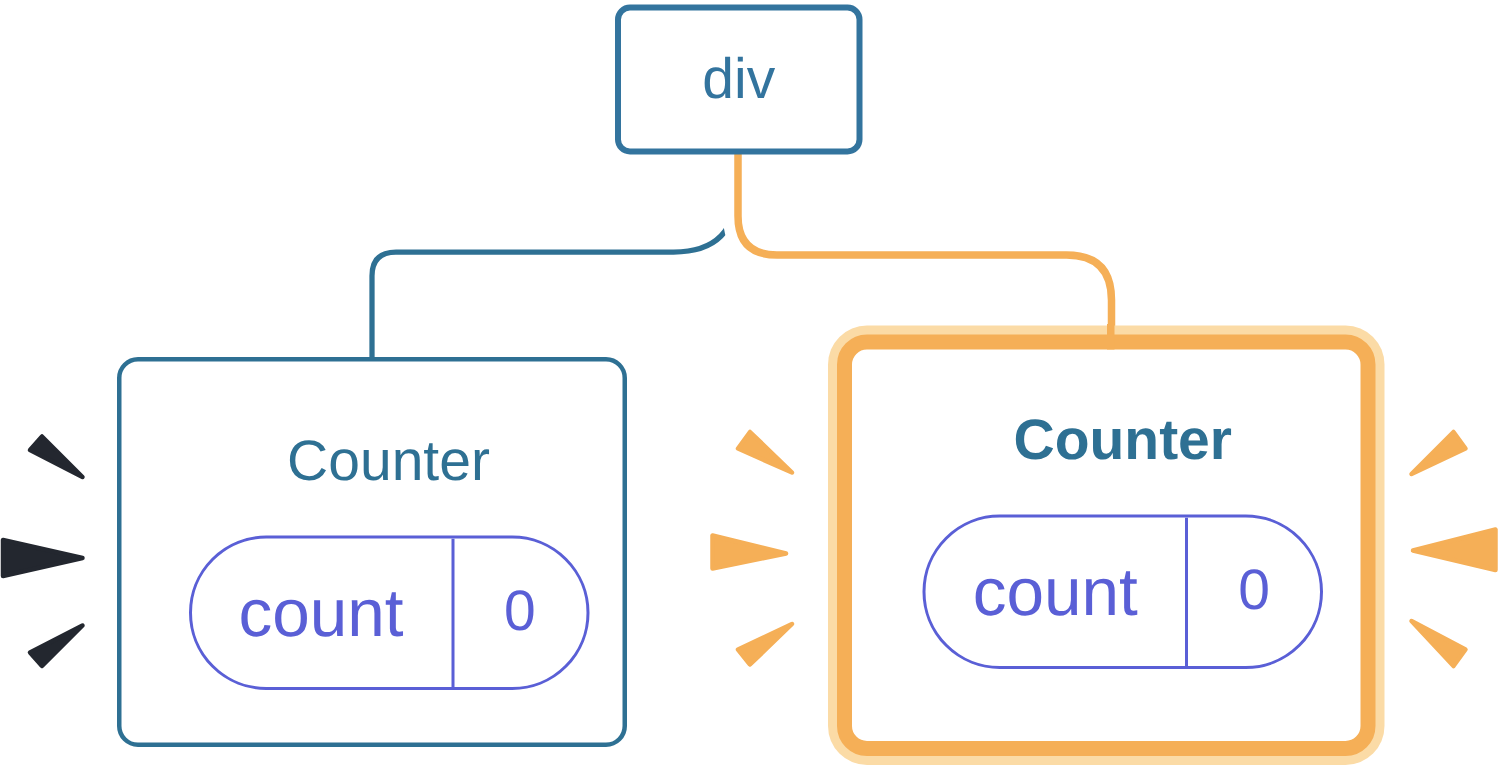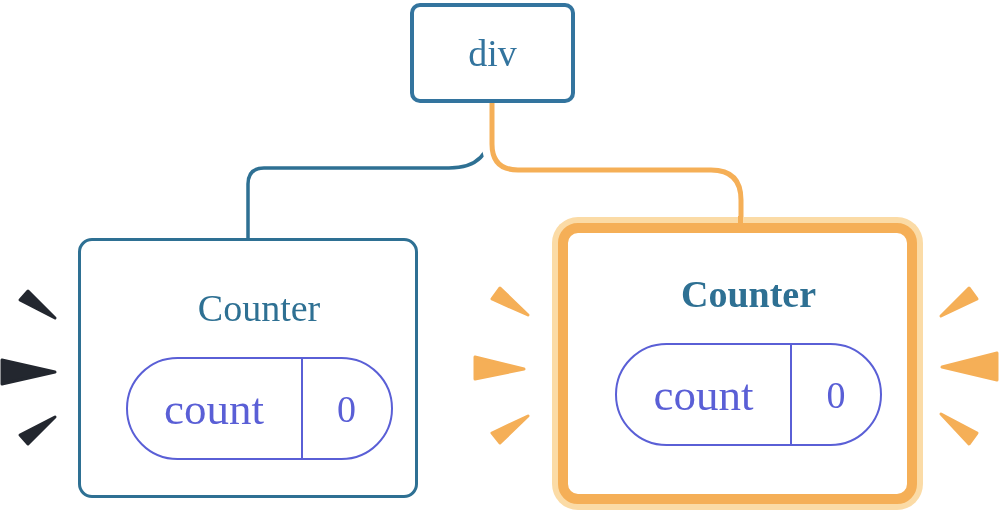--- a/index.html
+++ b/index.html
@@ -1,18 +1,18 @@
 <!DOCTYPE html>
 <html style="--blue: #2E7093; --blue-bright: #33749E; --purple: #5A5FD6; --orange: #F5AF57; --orange-pale: #FBDBA6; --dark: #23272F; --card-bg: #FFFFFF;"><head>
 <meta charset="utf-8">
 <style>
   html,body{margin:0;padding:0;background:#ffffff;}
   .stage{
     position:relative;width:999px;height:515px;overflow:hidden;
-    font-family:Liberation Serif, serif;background:#ffffff;
+    font-family:Liberation Sans, sans-serif;background:#ffffff;
   }
   .layer{position:absolute;left:0;top:0;z-index:0;}
 
   
   .edge-blue{fill:none;stroke:var(--blue);stroke-width:3.5px;}
   .edge-white{fill:none;stroke:#ffffff;stroke-width:20px;}
   .edge-orange{fill:none;stroke:var(--orange);stroke-width:5px;}
   .spark-dark{fill:var(--dark);stroke:var(--dark);stroke-width:3px;stroke-linejoin:round;}
   .spark-orange{fill:var(--orange);stroke:var(--orange);stroke-width:3px;stroke-linejoin:round;}
 

